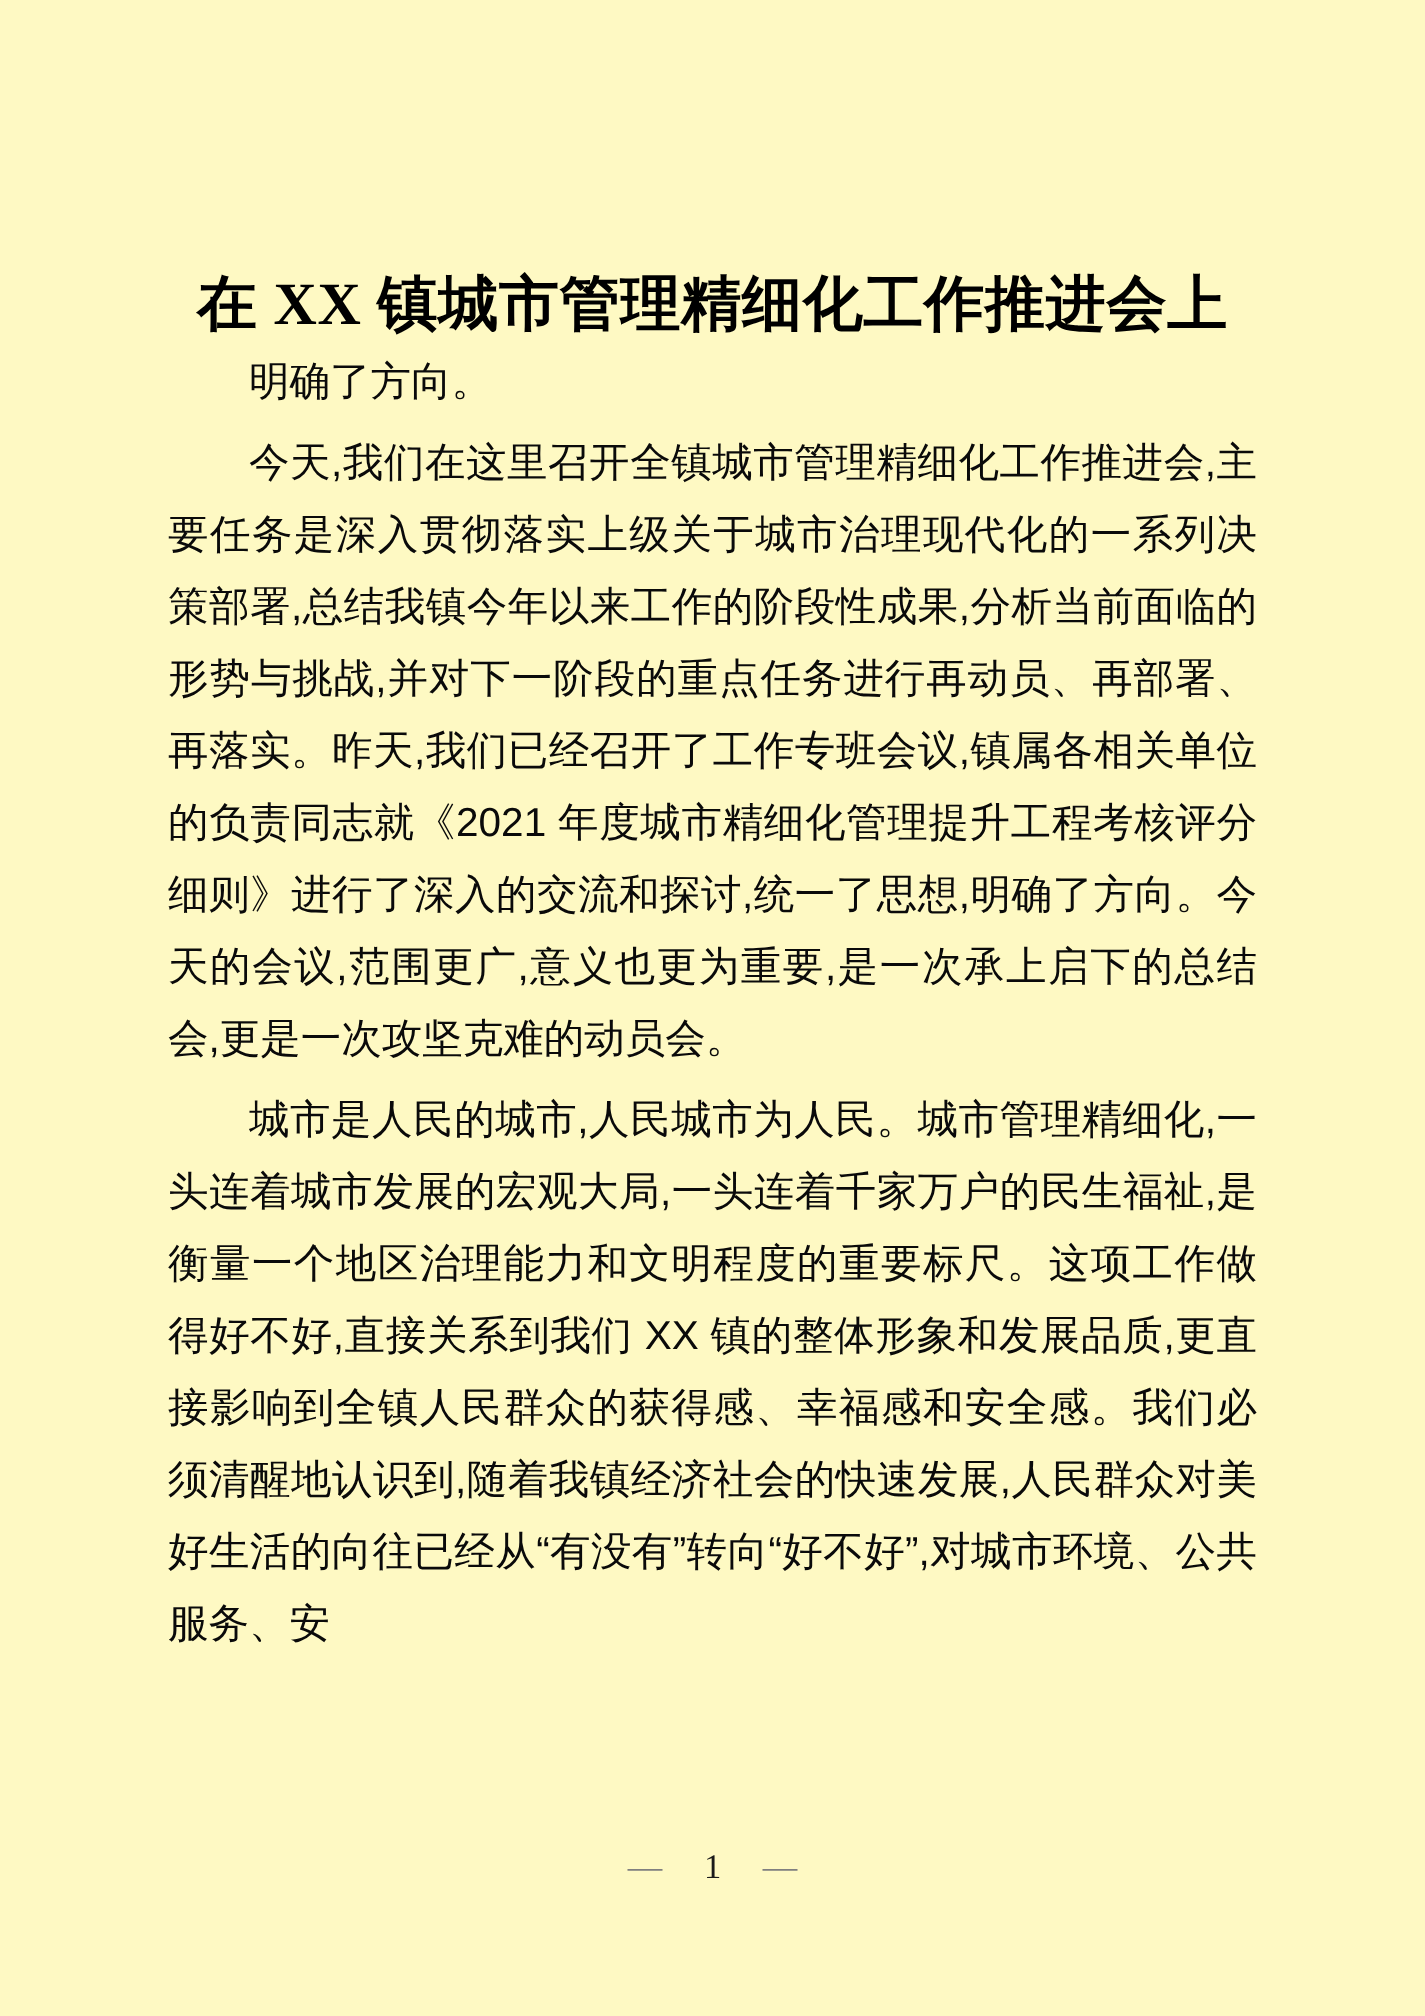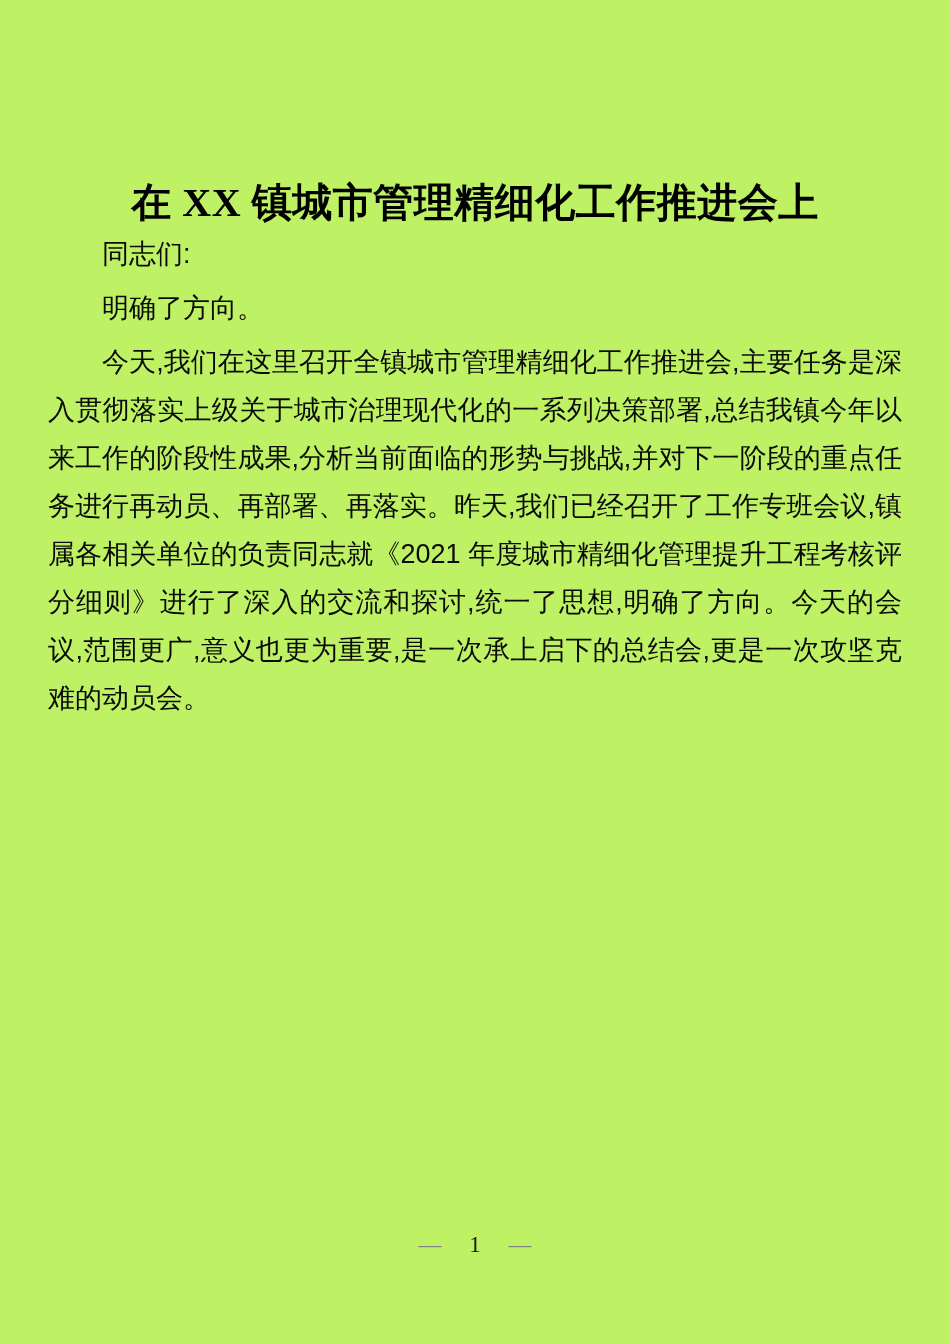--- a/index.html
+++ b/index.html
@@ -12,22 +12,22 @@
     height: 1344px;
     position: relative;
     font-family: "Liberation Sans", sans-serif;
     color: #000000;
     overflow: hidden;
   }
   .page {
     position: absolute;
     inset: 0;
     box-sizing: border-box;
-    padding: 0 48px;
-    background: #bef264;
+    padding: 0 112px;
+    background: #fef9c3;
     overflow: hidden;
   }
   .doc-title {
     margin: 178px 0 0 0;
     font-family: "Liberation Serif", serif;
     font-weight: 700;
     font-size: 40px;
     line-height: 50px;
     text-align: center;
     color: #000000;
@@ -73,23 +73,23 @@
 </head>
 <body>
 
 <div class="page">
 
   <h1 class="doc-title">
     <span class="title-line">在 XX 镇城市管理精细化工作推进会上</span>
   </h1>
 
   <div class="doc-body">
-    <p class="para">同志们:</p>
     <p class="para">明确了方向。</p>
     <p class="para">今天,我们在这里召开全镇城市管理精细化工作推进会,主要任务是深入贯彻落实上级关于城市治理现代化的一系列决策部署,总结我镇今年以来工作的阶段性成果,分析当前面临的形势与挑战,并对下一阶段的重点任务进行再动员、再部署、再落实。昨天,我们已经召开了工作专班会议,镇属各相关单位的负责同志就《2021 年度城市精细化管理提升工程考核评分细则》进行了深入的交流和探讨,统一了思想,明确了方向。今天的会议,范围更广,意义也更为重要,是一次承上启下的总结会,更是一次攻坚克难的动员会。</p>
+    <p class="para">城市是人民的城市,人民城市为人民。城市管理精细化,一头连着城市发展的宏观大局,一头连着千家万户的民生福祉,是衡量一个地区治理能力和文明程度的重要标尺。这项工作做得好不好,直接关系到我们 XX 镇的整体形象和发展品质,更直接影响到全镇人民群众的获得感、幸福感和安全感。我们必须清醒地认识到,随着我镇经济社会的快速发展,人民群众对美好生活的向往已经从“有没有”转向“好不好”,对城市环境、公共服务、安</p>
   </div>
 
   <div class="page-footer">
     <span class="dash">—</span>
     <span class="page-number">1</span>
     <span class="dash">—</span>
   </div>
 
 </div>
 

